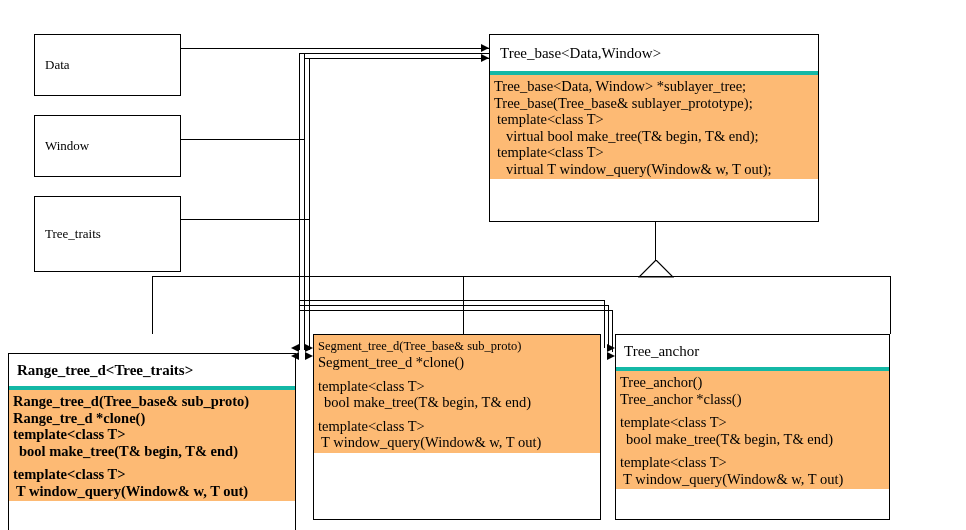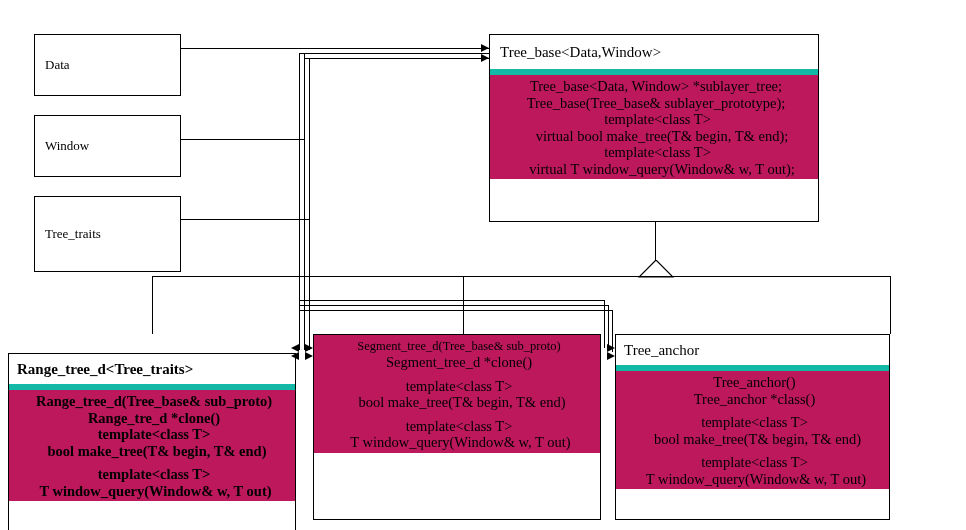--- a/index.html
+++ b/index.html
@@ -28,27 +28,26 @@
     width: 100%;
     display: flex;
     align-items: center;
     padding-left: 10px;
     font-size: 15px;
     line-height: 1.1;
     white-space: nowrap;
     background: #ffffff;
   }
   .uml-title.with-sep {
-    border-bottom: 6px solid #14b8a6;
+    border-bottom: 4px solid #14b8a6;
   }
   .uml-body {
     box-sizing: border-box;
     padding: 3px 0 2px 2px;
-    background: #be185d;
-    text-align: center;
+    background: #fdba74;
   }
   .uml-line {
     font-size: 14.5px;
     line-height: 16.5px;
     white-space: nowrap;
     overflow: visible;
   }
   .uml-line.indent {
     padding-left: 12px;
   }

